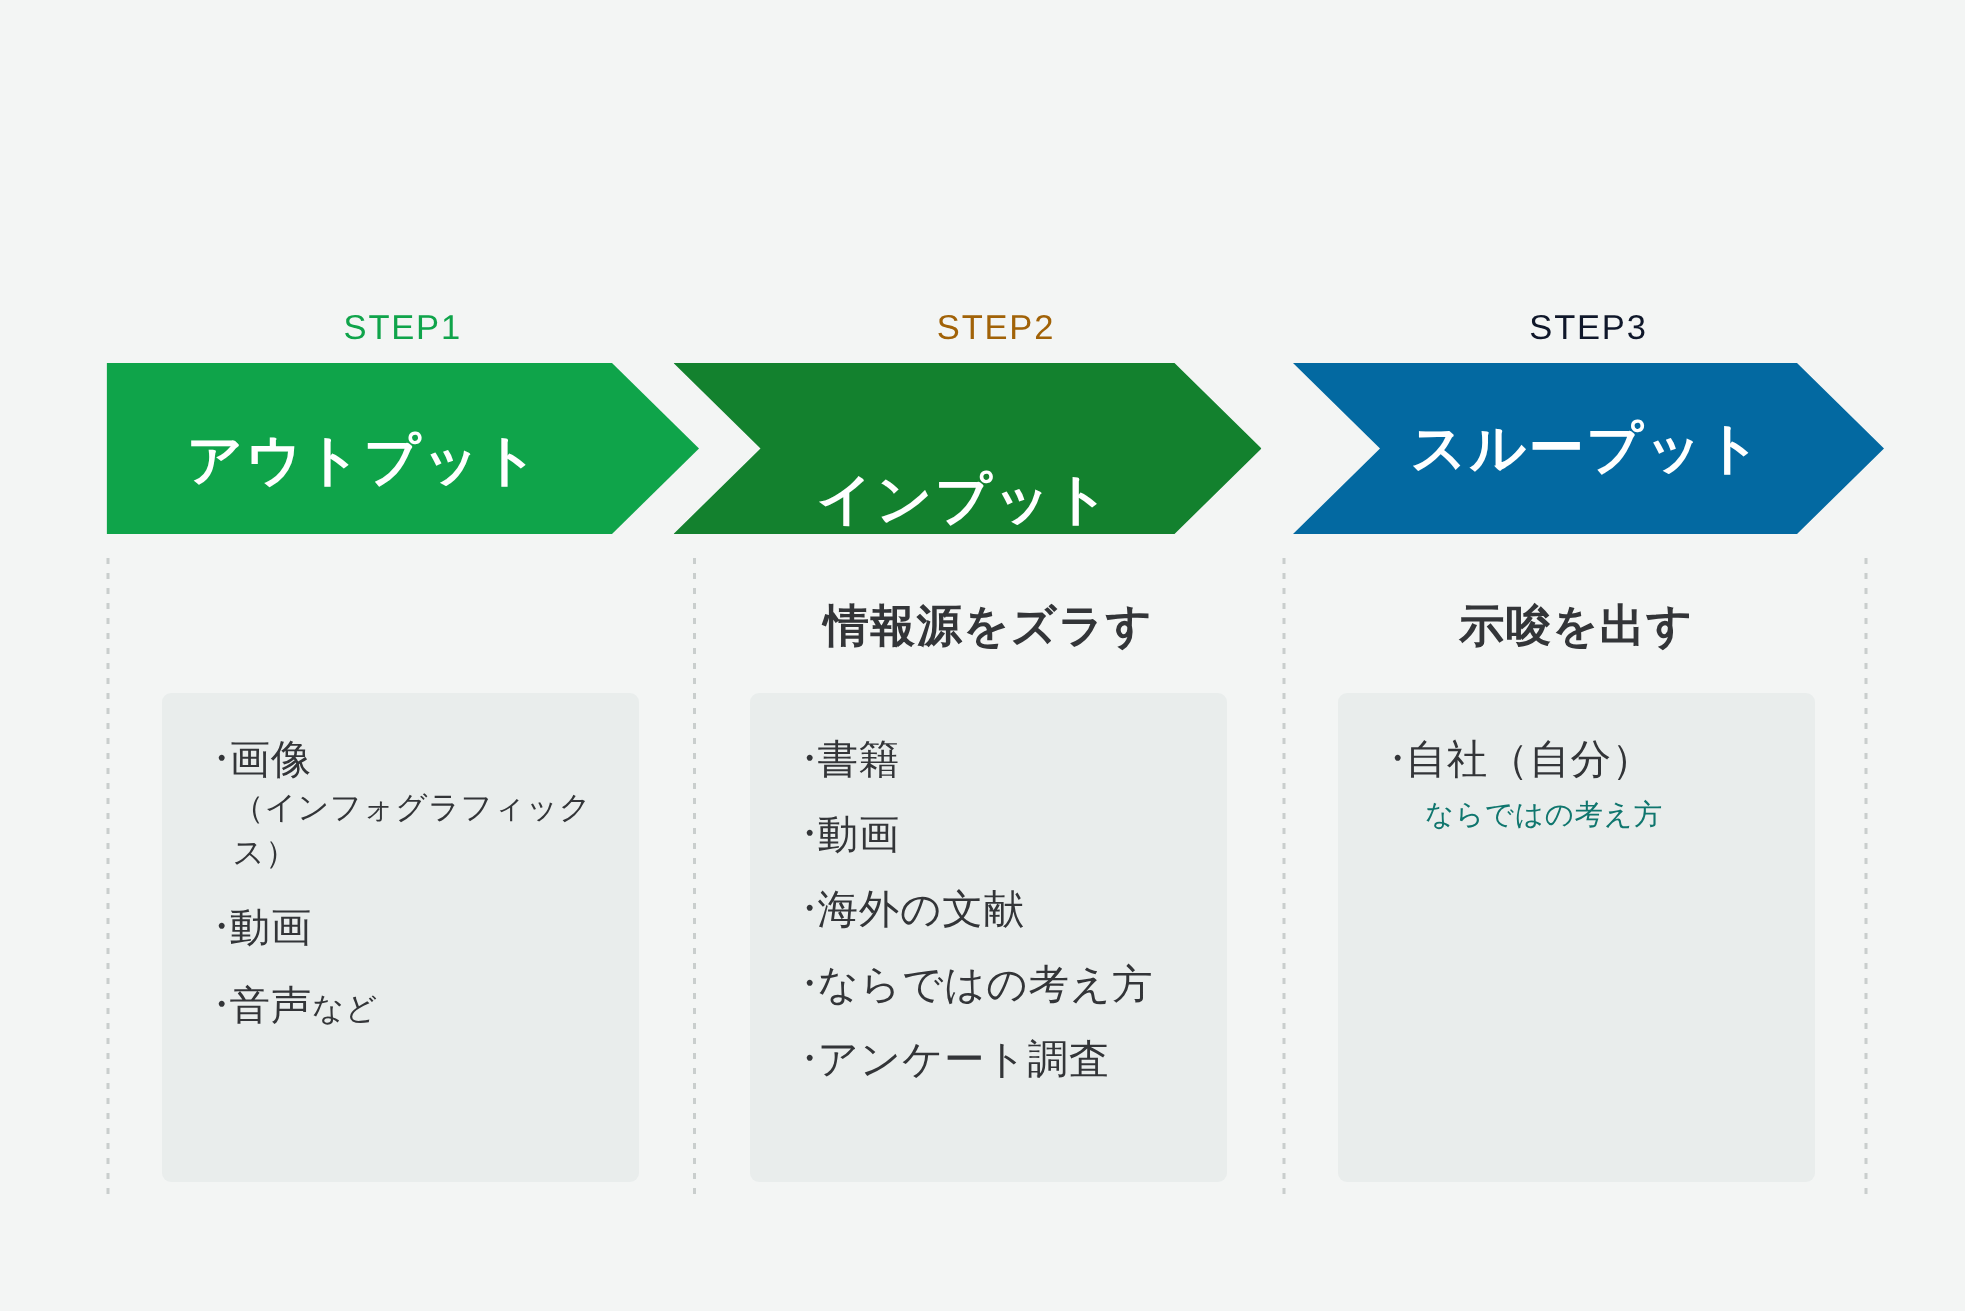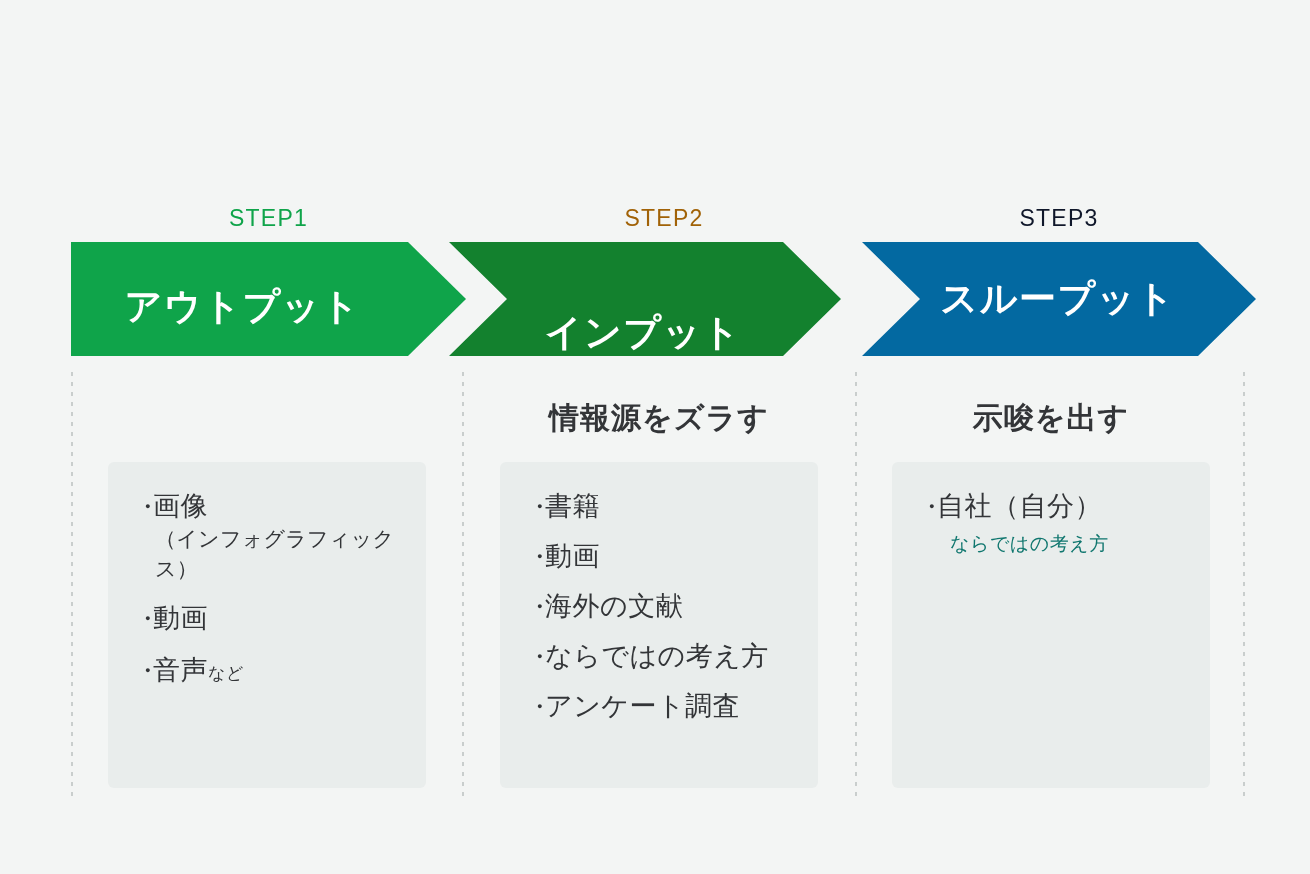--- a/index.html
+++ b/index.html
@@ -150,21 +150,21 @@
   .bullet-body {
     flex: 1 1 auto;
   }
   .bullet-main {
     font-size: 27px;
     line-height: 36px;
     color: #333538;
     letter-spacing: 0.5px;
   }
   .bullet-suffix {
-    font-size: 17px;
+    font-size: 21px;
     letter-spacing: 0.5px;
   }
   .bullet-sub {
     font-size: 21px;
     line-height: 30px;
     color: #333538;
     letter-spacing: 0.3px;
     padding-left: 2px;
   }
   .bullet-second {

